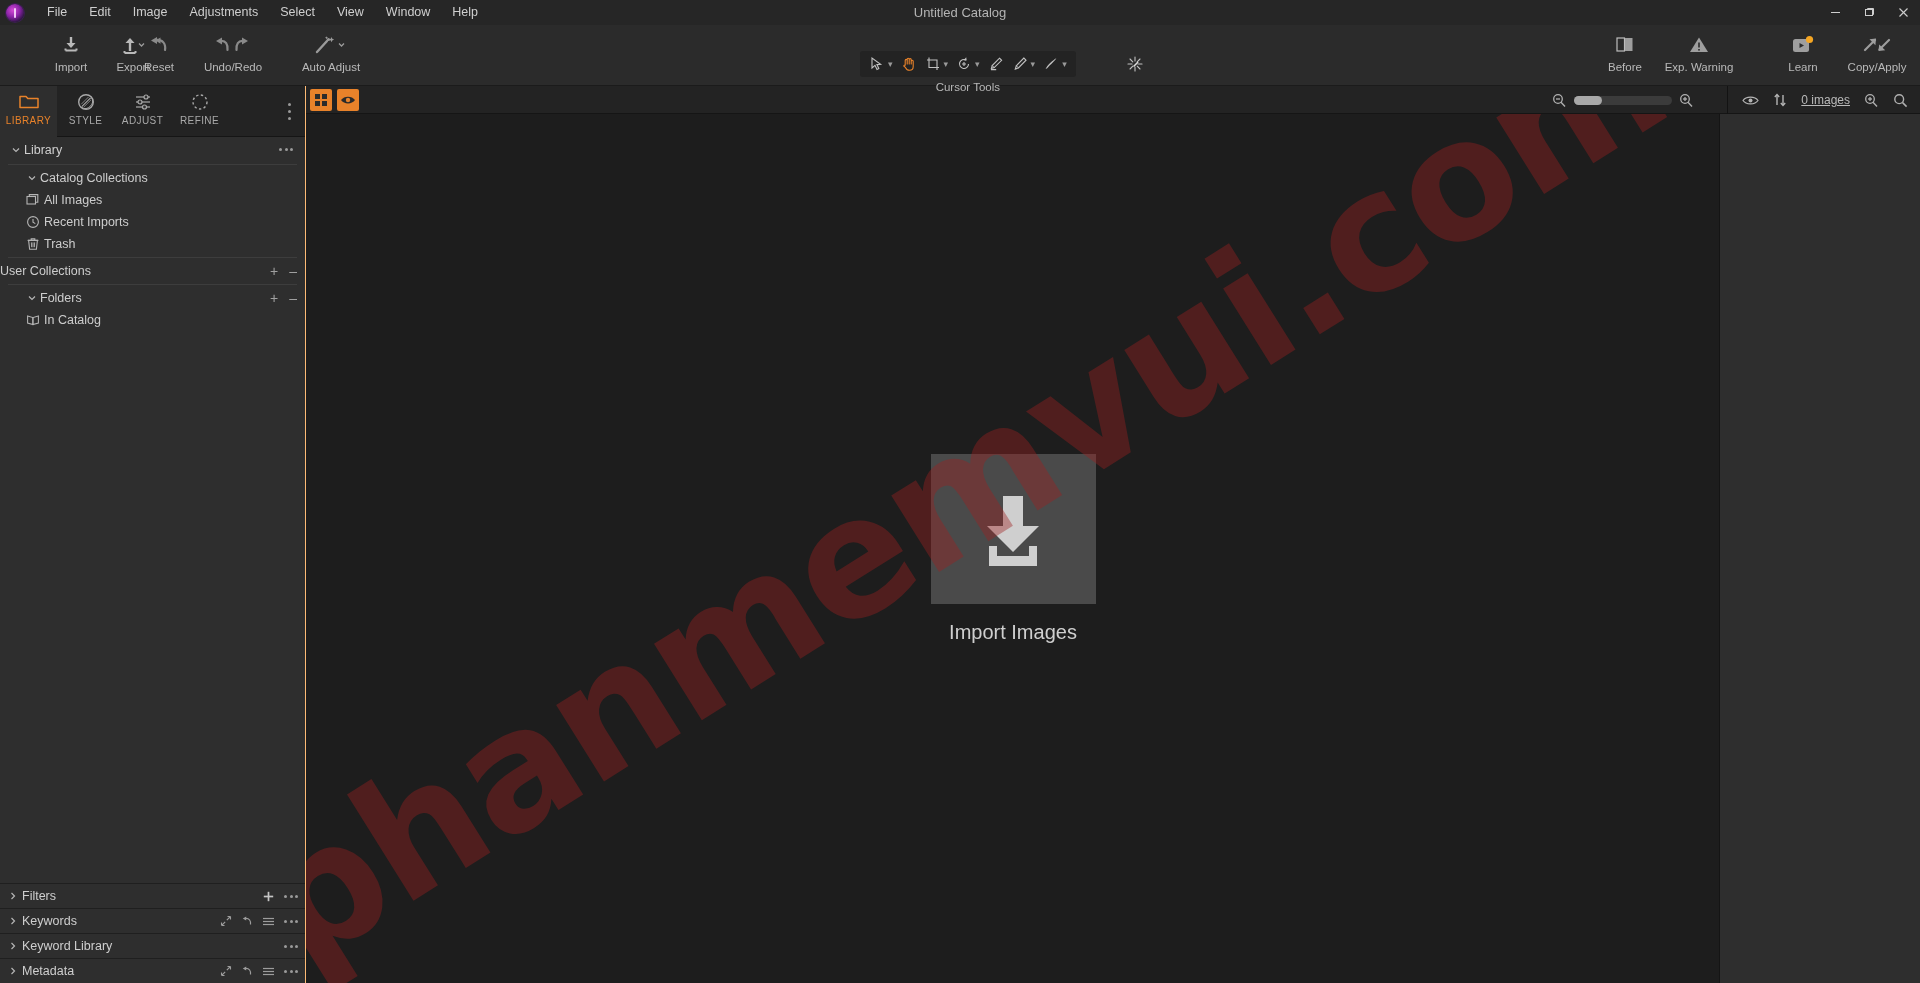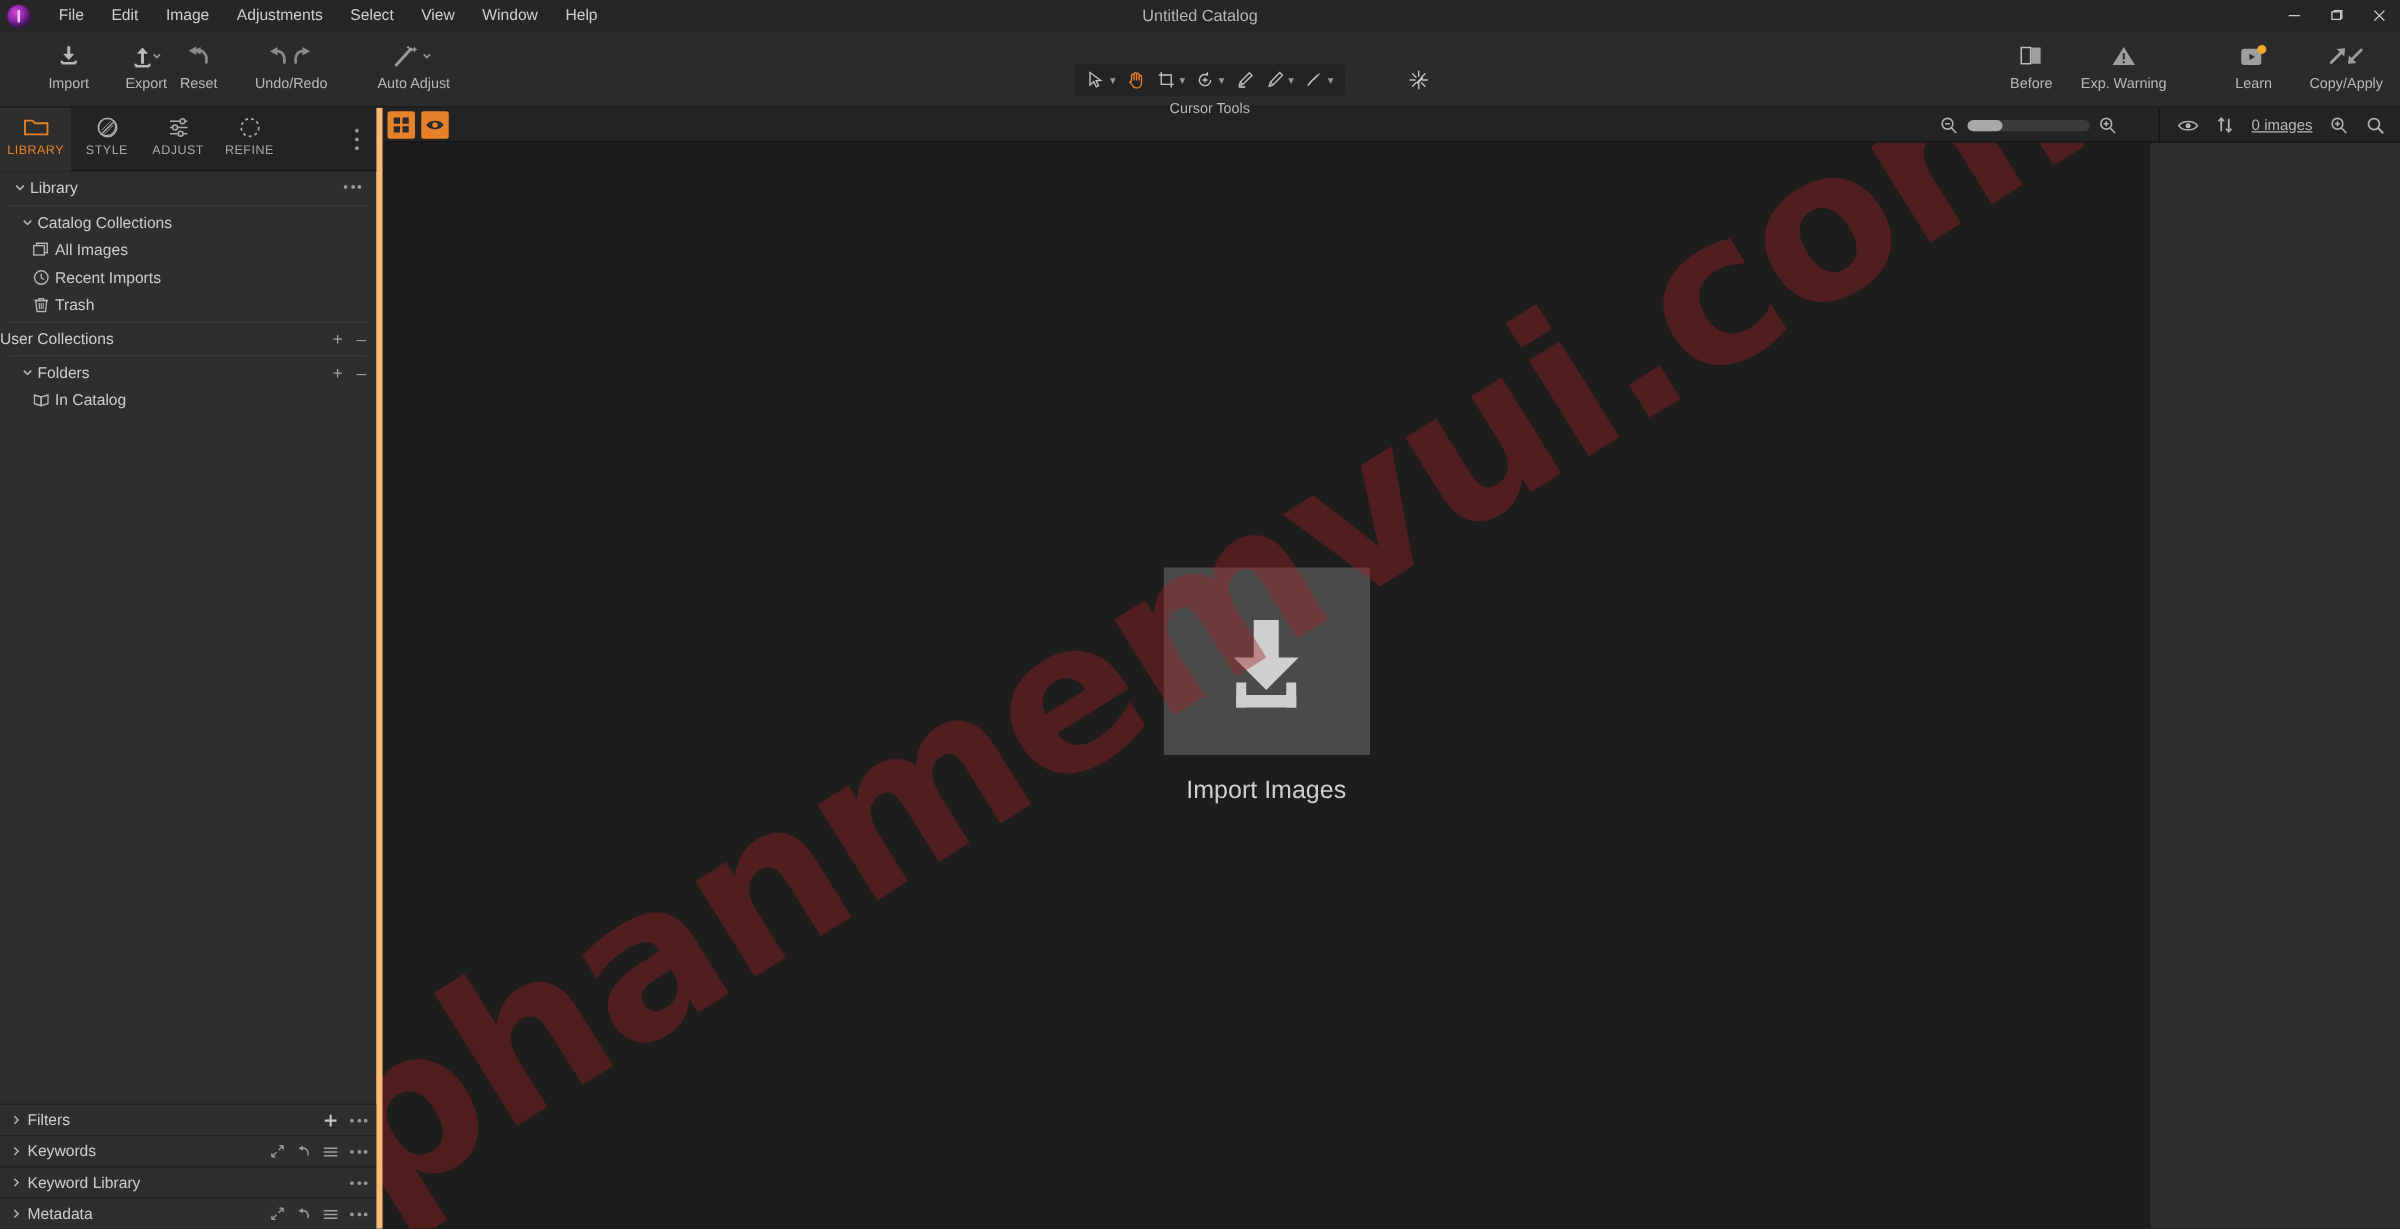--- a/index.html
+++ b/index.html
@@ -111,21 +111,21 @@
   }
   .rightstatus{
     position:absolute; right:0; top:0; height:28px; display:flex; align-items:center;
     gap:14px; padding-right:12px; border-left:1px solid #131313; padding-left:14px;
   }
   .imgcount{ font-size:12px; color:#b9b9b9;text-decoration:underline; }
 
   
   .sidebar{
     position:absolute; left:0; top:86px; width:306px; height:897px;
-    background:#2e2e2e; z-index:56; border-right:5px solid #fdba74;
+    background:#2e2e2e; z-index:56; border-right:1px solid #fdba74;
     display:flex; flex-direction:column;
   }
   .tabstrip{
     height:51px; background:#232323; display:flex; align-items:flex-start;
     position:relative; border-bottom:1px solid #151515;
   }
   .tab{
     width:57px;height:51px;display:flex;flex-direction:column;align-items:center;
     justify-content:flex-start;padding-top:5px;cursor:default;
   }
@@ -148,21 +148,21 @@
   .dots3 i{ width:3px;height:3px;border-radius:50%;background:#9a9a9a;display:block; }
 
   .treewrap{ flex:1 1 auto; overflow:hidden; }
   .sep{ height:1px; background:#3d3d3d; margin:2px 8px; }
   .trow{
     height:22px; display:flex; align-items:center; font-size:12.5px;
     color:#cdcdcd; cursor:default; padding-right:8px;
   }
   .trow .chev{ width:16px; margin-left:6px; display:flex; align-items:center; justify-content:center; }
   .trow .ico{ width:22px; display:flex; align-items:center; justify-content:center; }
-  .trow.l1{ padding-left:8px;text-align:center; }
+  .trow.l1{ padding-left:18px;text-align:center; }
   .trow.l2 .ico{ margin-left:22px; }
   .trow .pm{ margin-left:auto; display:flex; align-items:center; gap:11px; color:#a0a0a0; font-size:14px; }
 
   .bottompanels{ flex:0 0 auto; }
   .bprow{
     height:25px; display:flex; align-items:center; font-size:12.5px; color:#cfcfcf;
     border-top:1px solid #1f1f1f; background:#2e2e2e; cursor:default; padding-right:7px;
   }
   .bprow .chev{ width:18px; margin-left:4px; display:flex; align-items:center; justify-content:center; }
   .bprow .acts{ margin-left:auto; display:flex; align-items:center; gap:9px; }
@@ -220,21 +220,21 @@
         <svg width="11" height="11" viewBox="0 0 11 11">
             <line x1="1.5" y1="1.5" x2="9.5" y2="9.5" stroke="#cfcfcf" stroke-width="1.1"></line>
             <line x1="9.5" y1="1.5" x2="1.5" y2="9.5" stroke="#cfcfcf" stroke-width="1.1"></line>
           </svg>
       </div>
     </div>
   </div>
 
   <div class="maintoolbar">
 
-    <div class="tbgroup" style="left:0px;padding-left:24px;">
+    <div class="tbgroup" style="left:16px;padding-left:24px;">
 
       <div class="tbitem">
         <div class="tbicon">
           <svg width="22" height="22" viewBox="0 0 22 22">
             <path d="M11 3 V12" stroke="#b9b9b9" stroke-width="2.4" fill="none"></path>
             <path d="M6.5 9 L11 14 L15.5 9 Z" fill="#b9b9b9"></path>
             <path d="M5.5 16.5 H16.5" stroke="#b9b9b9" stroke-width="2" fill="none"></path>
             <path d="M5.5 16.5 V14.5 M16.5 16.5 V14.5" stroke="#b9b9b9" stroke-width="2" fill="none"></path>
           </svg>
         </div>

